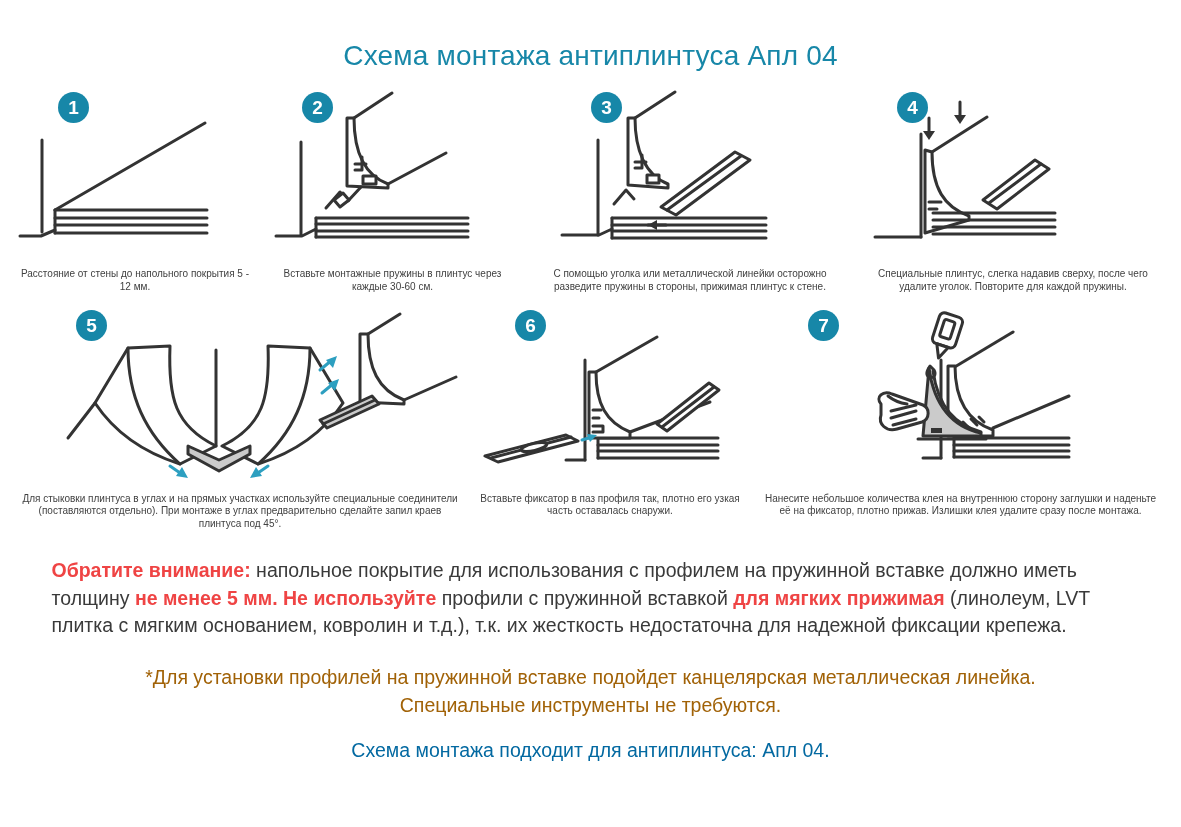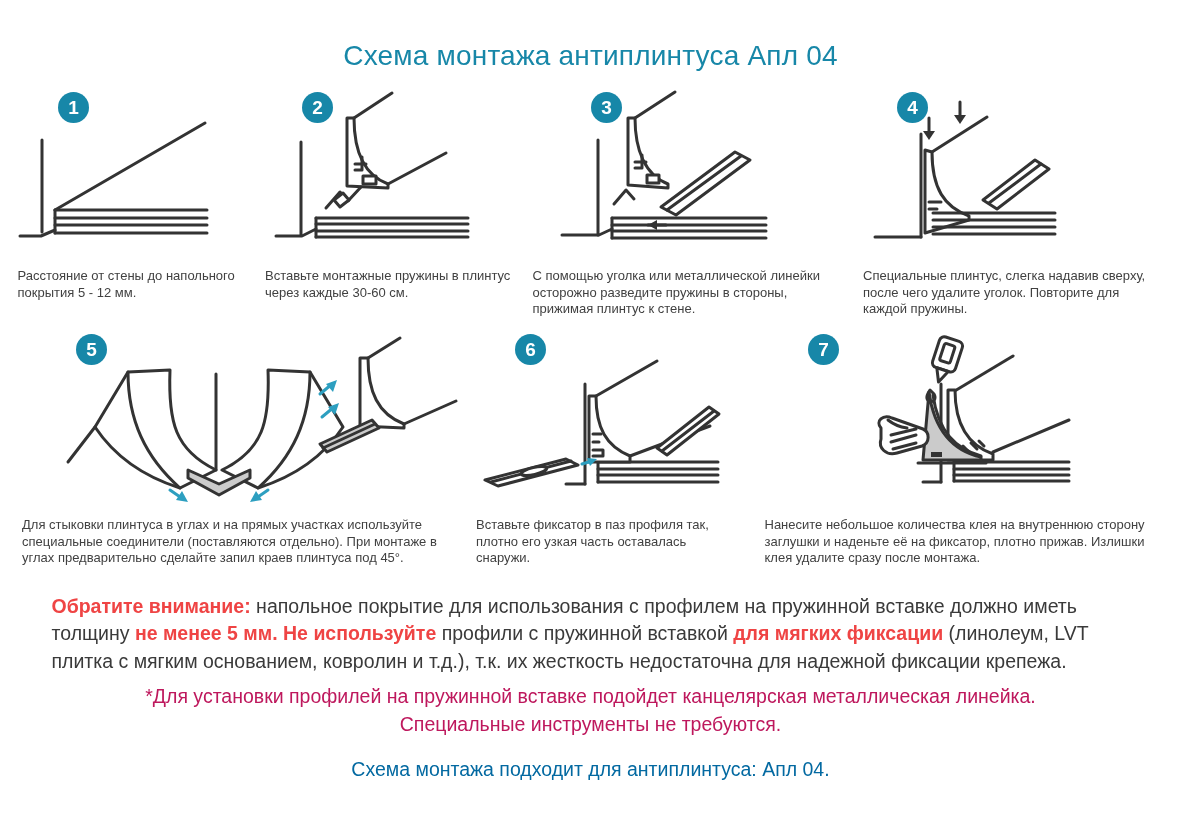--- a/index.html
+++ b/index.html
@@ -6,26 +6,26 @@
   body{width:1181px;height:827px;font-family:"Liberation Sans","DejaVu Sans",sans-serif;color:#414141;overflow:hidden;}
   .page{position:relative;width:1181px;height:827px;background:#fff;}
   .title{margin:0;padding-top:40px;text-align:center;font-size:28px;font-weight:normal;color:#1787a8;letter-spacing:.2px;}
   .row{display:grid;box-sizing:border-box;}
   .row1{grid-template-columns:250px 265px 330px 316px;padding:0 10px;margin-top:14px;}
   .row2{grid-template-columns:440px 300px 401px;padding:0 20px;margin-top:10px;}
   .step{position:relative;display:flex;flex-direction:column;align-items:center;}
   .badge{position:absolute;top:6px;width:31px;height:31px;border-radius:50%;background:#1787a8;color:#fff;
          font-size:19px;font-weight:bold;display:flex;align-items:center;justify-content:center;line-height:1;}
   .illus{margin-top:4px;}
-  .caption{margin-top:10px;font-size:13px;line-height:1.28;color:#414141;text-align:left;}
+  .caption{margin-top:10px;font-size:10px;line-height:1.28;color:#414141;text-align:center;}
   .cap1{max-width:235px;} .cap2{max-width:255px;} .cap3{max-width:315px;} .cap4{max-width:300px;}
   .cap5{max-width:436px;} .cap6{max-width:268px;} .cap7{max-width:392px;}
   .note{width:1078px;margin:26px auto 0;font-size:19.5px;line-height:1.42;color:#3a3a3a;text-align:left;}
   .note b{color:#ef4444;}
-  .footnote{margin-top:7px;text-align:center;font-size:19.5px;line-height:1.42;color:#be185d;}
+  .footnote{margin-top:24px;text-align:center;font-size:19.5px;line-height:1.42;color:#a16207;}
   .compat{margin-top:20px;text-align:center;font-size:19.5px;color:#0369a1;}
   svg{display:block;}
   .ln{stroke:#333;stroke-width:3;fill:none;stroke-linecap:round;stroke-linejoin:round;}
   .wh{fill:#fff;} .gy{fill:#cbcbcb;} .dk{fill:#333;stroke:none;}
   .teal{stroke:#2d9fc0;stroke-width:3;fill:none;stroke-linecap:round;stroke-linejoin:round;}
   .tealh{fill:#2d9fc0;stroke:none;}
 </style>
 </head>
 <body>
 
@@ -227,21 +227,21 @@
             <path d="M82,117 l23,-6 M80,110 l25,-7 M80,103 l25,-6"></path>
             <path d="M77,88 C82,92 89,95 96,96"></path>
           </g>
         </g>
       </svg>
       <div class="caption cap7">Нанесите небольшое количества клея на внутреннюю сторону заглушки и наденьте её на фиксатор, плотно прижав. Излишки клея удалите сразу после монтажа.</div>
     </div>
   </div>
 
   <p class="note">
-    <b>Обратите внимание:</b><span> напольное покрытие для использования с профилем на пружинной вставке должно иметь толщину </span><b>не менее 5 мм. Не используйте</b><span> профили с пружинной вставкой </span><b>для мягких фиксации</b><span> (линолеум, LVT плитка с мягким основанием, ковролин и т.д.), т.к. их жесткость недостаточна для надежной фиксации крепежа.</span>
+    <b>Обратите внимание:</b><span> напольное покрытие для использования с профилем на пружинной вставке должно иметь толщину </span><b>не менее 5 мм. Не используйте</b><span> профили с пружинной вставкой </span><b>для мягких прижимая</b><span> (линолеум, LVT плитка с мягким основанием, ковролин и т.д.), т.к. их жесткость недостаточна для надежной фиксации крепежа.</span>
   </p>
 
   <div class="footnote">
     <div>*Для установки профилей на пружинной вставке подойдет канцелярская металлическая линейка.</div>
     <div>Специальные инструменты не требуются.</div>
   </div>
 
   <div class="compat">Схема монтажа подходит для антиплинтуса:  Апл 04.</div>
 
 </div>

